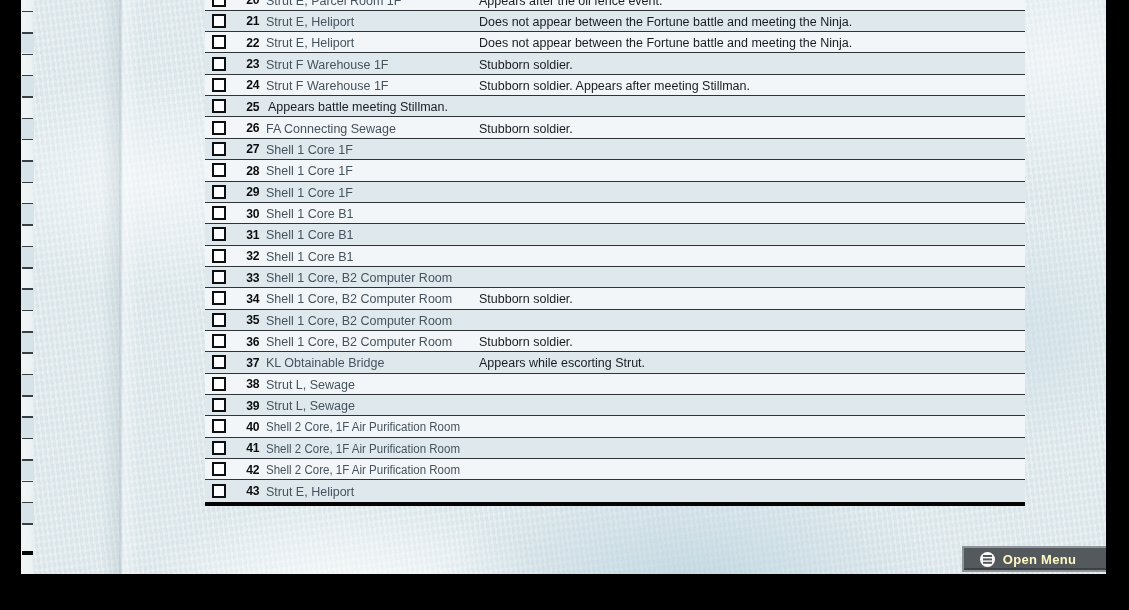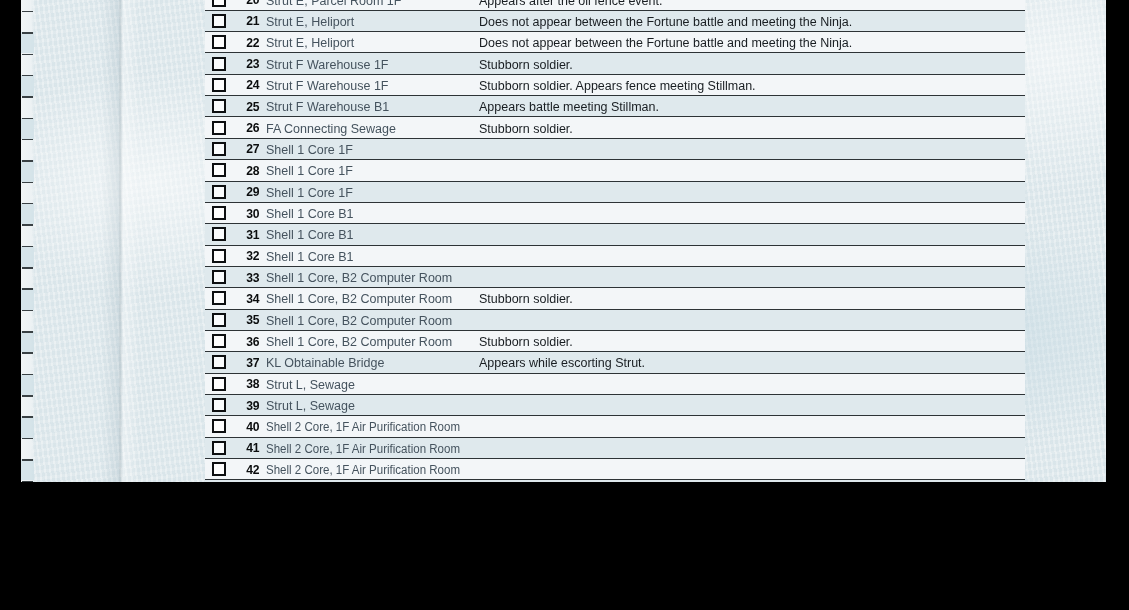--- a/index.html
+++ b/index.html
@@ -1,16 +1,16 @@
 <!DOCTYPE html>
 <html><head>
 <meta charset="utf-8">
 <style>
   html,body{margin:0;padding:0;background:#000;}
-  .screen{position:relative;width:1129px;height:482px;background:#000;overflow:hidden;
+  .screen{position:relative;width:1129px;height:574px;background:#000;overflow:hidden;
           font-family:"Liberation Sans","DejaVu Sans",sans-serif;}
   
   .page{position:absolute;left:21px;top:0;width:1085px;height:610px;overflow:hidden;
         background:
           radial-gradient(420px 230px at 62% 97%, rgba(185,210,221,.75) 0%, rgba(185,210,221,0) 60%),
           radial-gradient(300px 180px at 88% 55%, rgba(197,218,227,.6) 0%, rgba(197,218,227,0) 65%),
           radial-gradient(360px 200px at 30% 101%, rgba(255,255,255,.9) 0%, rgba(255,255,255,0) 60%),
           radial-gradient(260px 160px at 12% 30%, rgba(255,255,255,.55) 0%, rgba(255,255,255,0) 70%),
           radial-gradient(300px 190px at 95% 10%, rgba(255,255,255,.5) 0%, rgba(255,255,255,0) 70%),
           repeating-linear-gradient(83deg, rgba(255,255,255,.16) 0 2px, rgba(176,202,213,.12) 2px 5px),
@@ -134,28 +134,27 @@
     <span class="num">23</span>
     <span class="loc-cell"><span class="loc">Strut F Warehouse 1F</span></span>
     <span class="note-cell"><span class="note">Stubborn soldier.</span></span>
   </div>
         <div class="row even">
     <span class="cb-cell">
             <span class="cbox"></span>
           </span>
     <span class="num">24</span>
     <span class="loc-cell"><span class="loc">Strut F Warehouse 1F</span></span>
-    <span class="note-cell"><span class="note">Stubborn soldier. Appears fence meeting Stillman.</span></span>
+    <span class="note-cell"><span class="note">Stubborn soldier. Appears after meeting Stillman.</span></span>
   </div>
         <div class="row odd">
     <span class="cb-cell">
             <span class="cbox"></span>
           </span>
     <span class="num">25</span>
-    <span class="loc-cell"><span class="loc">Strut F Warehouse B1</span></span>
     <span class="note-cell"><span class="note">Appears battle meeting Stillman.</span></span>
   </div>
         <div class="row even">
     <span class="cb-cell">
             <span class="cbox"></span>
           </span>
     <span class="num">26</span>
     <span class="loc-cell"><span class="loc">FA Connecting Sewage</span></span>
     <span class="note-cell"><span class="note">Stubborn soldier.</span></span>
   </div>

